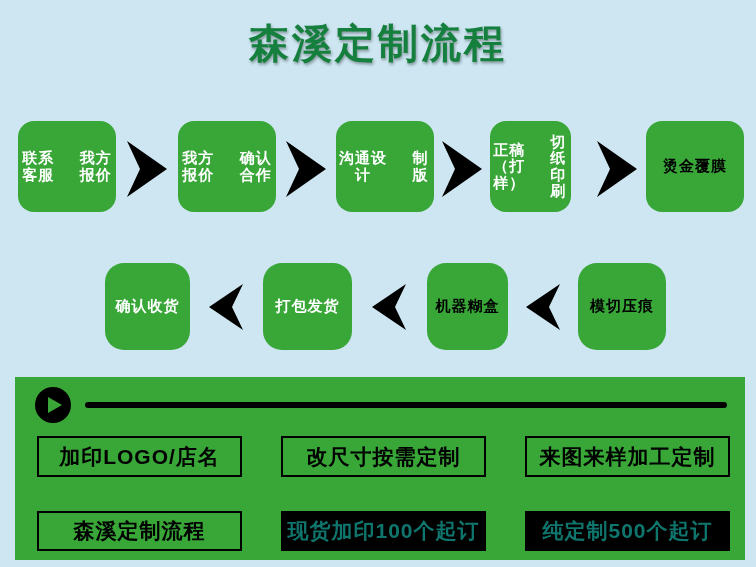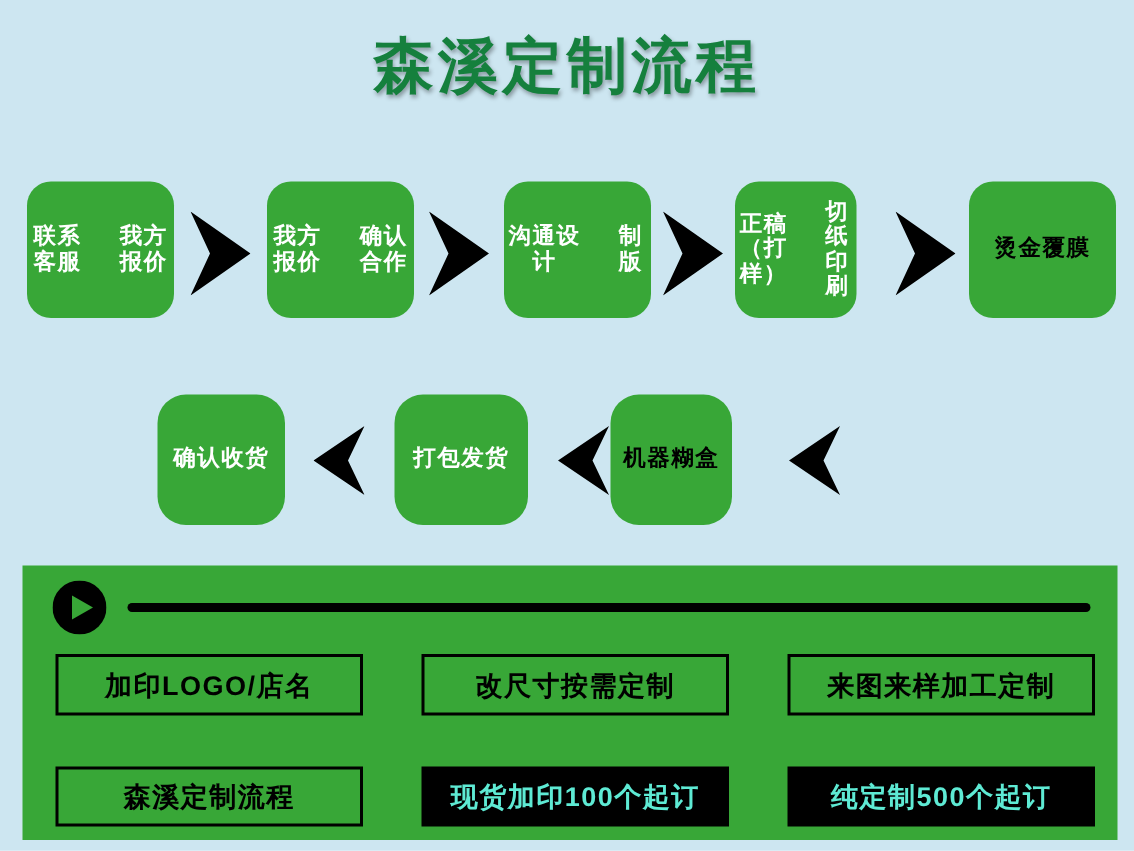--- a/index.html
+++ b/index.html
@@ -62,32 +62,32 @@
     border-radius: 3px;
   }
   .bbox {
     position: absolute;
     box-sizing: border-box;
     width: 205px;
     display: flex;
     align-items: center;
     justify-content: center;
     font-weight: bold;
-    font-size: 18px;
+    font-size: 21px;
     letter-spacing: 1px;
     white-space: nowrap;
   }
   .bbox.outline {
     border: 2px solid #000;
     color: #000;
     background: transparent;
   }
   .bbox.solid {
     background: #000;
-    color: #5eead4;
+    color: #0f766e;
   }
   .brow1 { top: 59px; height: 41px; }
   .brow2 { top: 134px; height: 40px; }
   .bx1 { left: 22px; }
   .bx2 { left: 266px; }
   .bx3 { left: 510px; }
 </style>
 </head>
 <body>
 
@@ -144,28 +144,31 @@
   </svg>
 
   <div class="fbox row2box txt-white" style="left:263px; width:89px; gap:0">
     <span>打包发货</span>
   </div>
 
   <svg class="arrow arrow-l" style="left:372px" width="34" height="46" viewBox="0 0 34 46">
     <polygon points="34,0 0,23 34,46 23,23" fill="#000"></polygon>
   </svg>
 
-  <div class="fbox row2box txt-black" style="left:407px; width:81px; gap:0">
+  <div class="fbox row2box txt-black" style="left:427px; width:81px; gap:0">
     <span>机器糊盒</span>
   </div>
 
   <svg class="arrow arrow-l" style="left:526px" width="34" height="46" viewBox="0 0 34 46">
     <polygon points="34,0 0,23 34,46 23,23" fill="#000"></polygon>
   </svg>
 
+  <div class="fbox row2box txt-black" style="left:578px; width:88px; gap:0">
+    <span>模切压痕</span>
+  </div>
 
   <div class="banner">
 
     <svg class="play-icon" width="36" height="36" viewBox="0 0 36 36">
       <circle cx="18" cy="18" r="18" fill="#000"></circle>
       <polygon points="13,10 27,18 13,26" fill="#38a737"></polygon>
     </svg>
 
     <div class="banner-line"></div>
 

